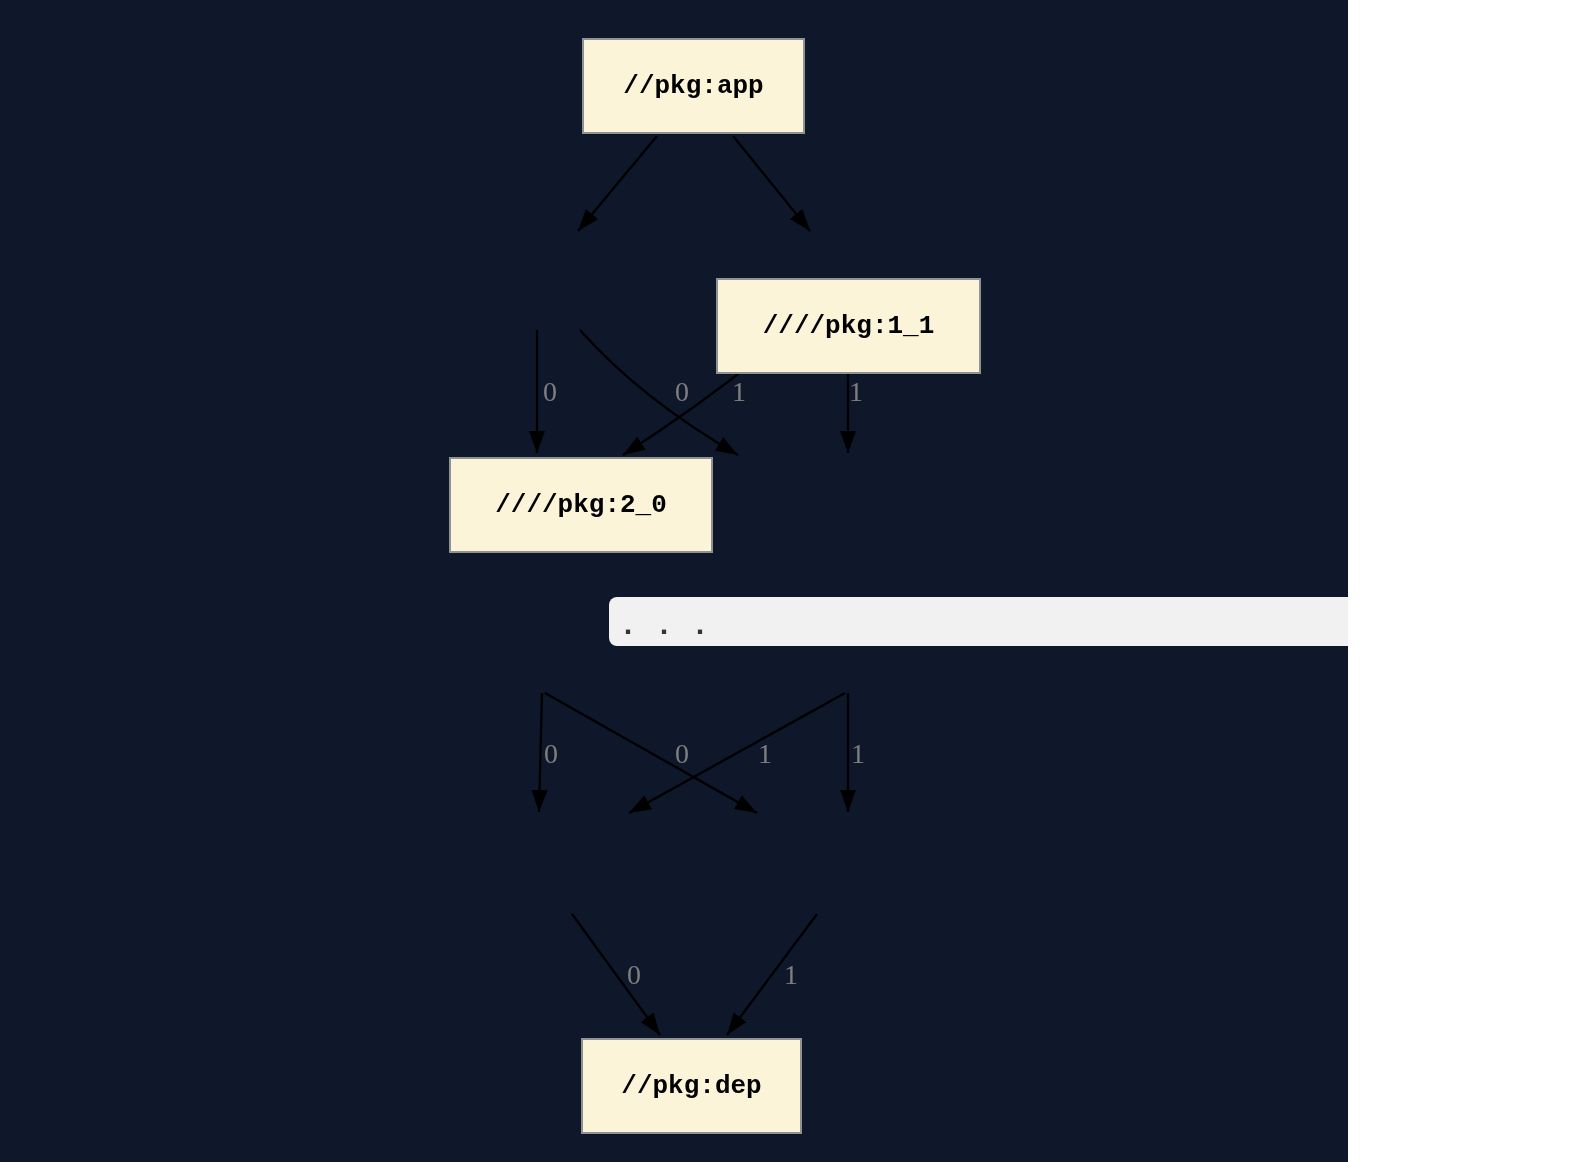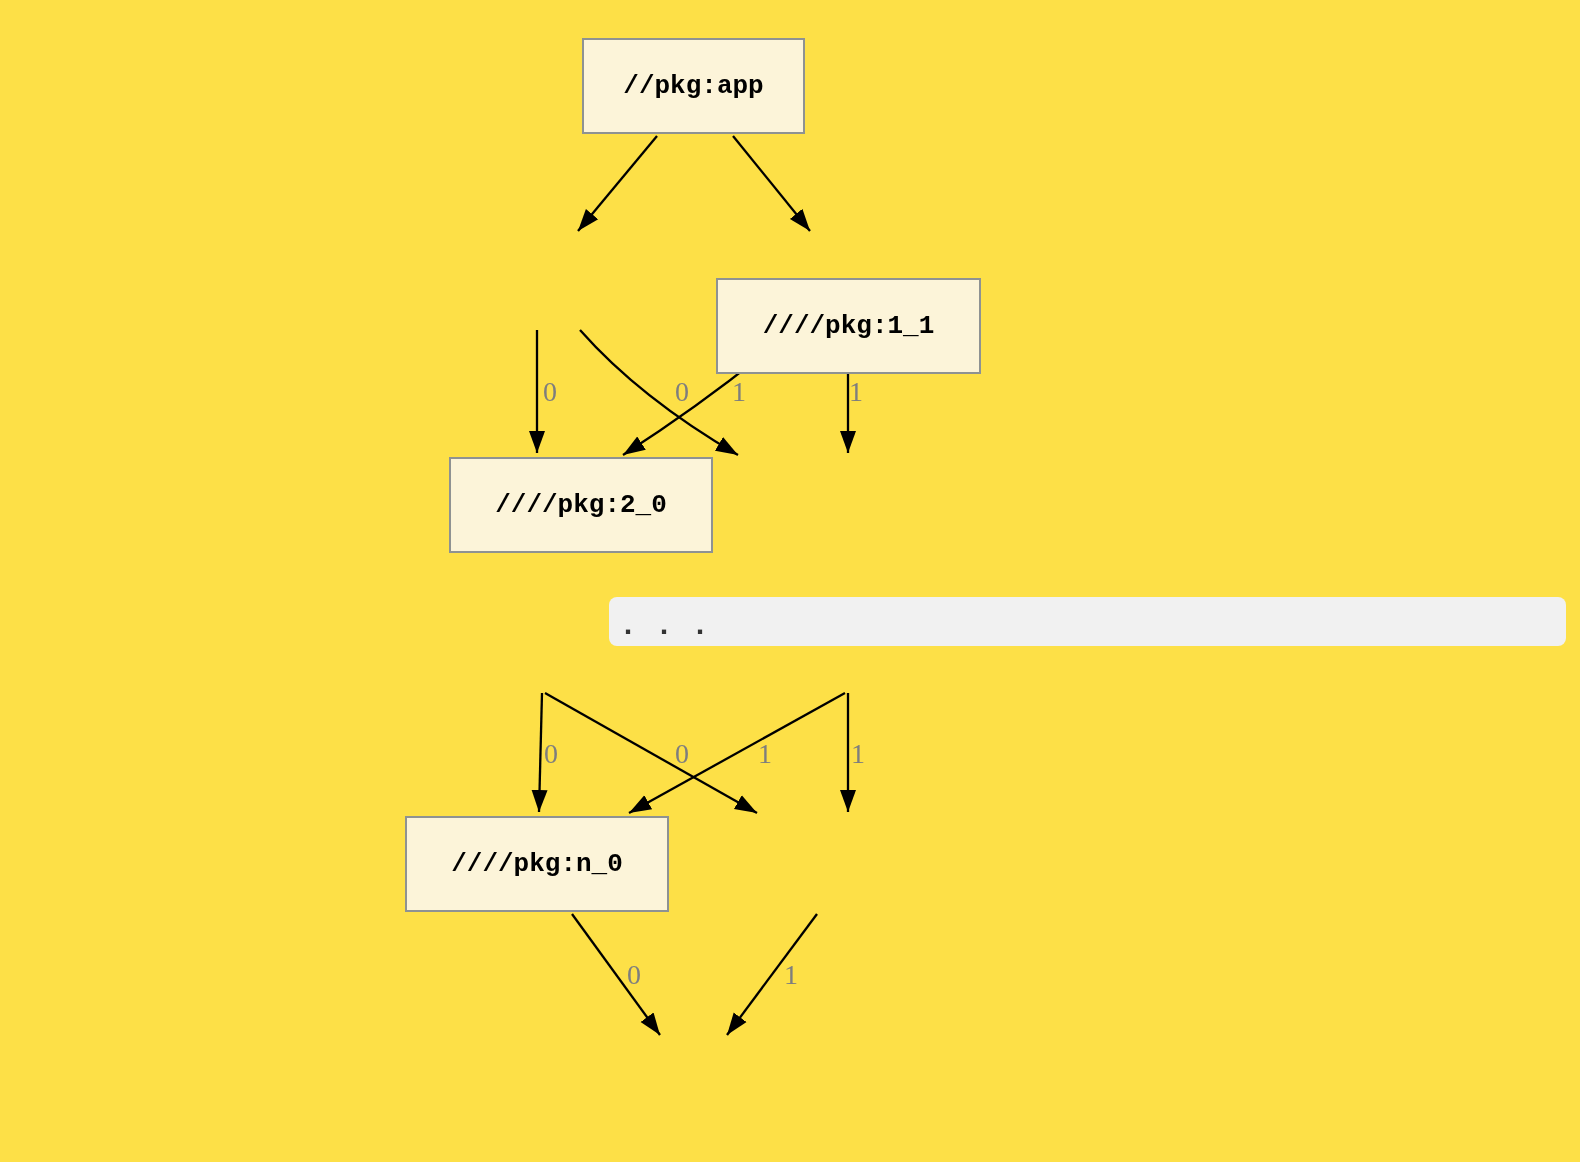--- a/index.html
+++ b/index.html
@@ -3,24 +3,25 @@
 <meta charset="utf-8">
 <style>
   html, body {
     margin: 0;
     padding: 0;
     background: #ffffff;
     font-family: "Liberation Sans", sans-serif;
   }
   .stage {
     position: relative;
-    width: 1580px;
+    width: 1340px;
     height: 1162px;
-    background: #fde047;
+    background: #0f172a;
     overflow: hidden;
+    padding-left: 8px;
   }
   .edges-layer {
     position: absolute;
     left: 0; top: 0;
     width: 1592px;
     height: 1162px;
     pointer-events: none;
   }
   .edges-layer path.edge {
     fill: none;
@@ -103,21 +104,21 @@
     <path class="edge" d="M848,693 L848,812" marker-end="url(#arrow)"></path>
     <path class="edge" d="M545,693 L757,813" marker-end="url(#arrow)"></path>
     <path class="edge" d="M845,693 L629,813" marker-end="url(#arrow)"></path>
     <path class="edge" d="M572,914 L660,1035" marker-end="url(#arrow)"></path>
     <path class="edge" d="M817,914 L727,1035" marker-end="url(#arrow)"></path>
   </svg>
 
   <div class="node node-app">//pkg:app</div>
   <div class="node node-1_1">////pkg:1_1</div>
   <div class="node node-2_0">////pkg:2_0</div>
-  <div class="node node-n_0">////pkg:n_0</div>
+  <div class="node node-dep">//pkg:dep</div>
 
   <div class="divider">
     <span class="ellipsis">. . .</span>
   </div>
 
   <span class="edge-label" style="left:550px; top:392px;">0</span>
   <span class="edge-label" style="left:682px; top:392px;">0</span>
   <span class="edge-label" style="left:739px; top:392px;">1</span>
   <span class="edge-label" style="left:856px; top:392px;">1</span>
 

